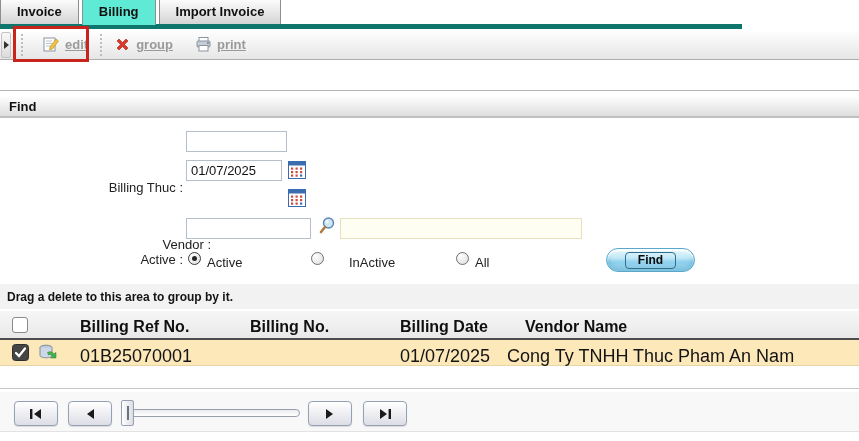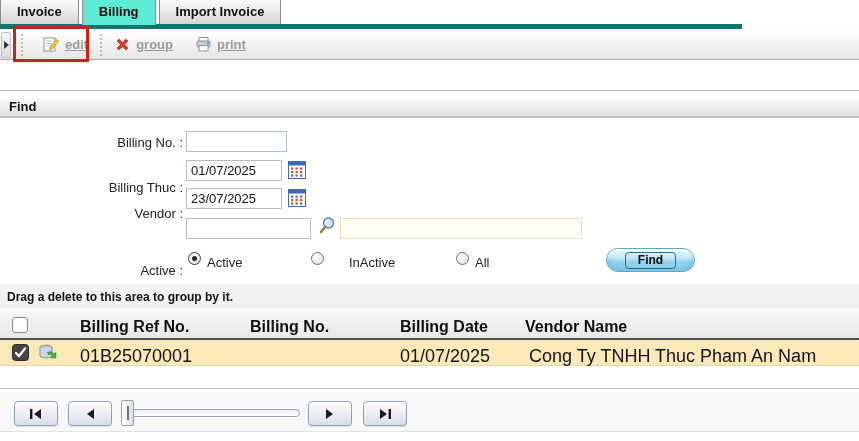--- a/index.html
+++ b/index.html
@@ -100,21 +100,20 @@
       <span class="lbl">print</span>
     </div>
   </div>
   <div class="red-box"></div>
 
   <div class="find-topline"></div>
   <div class="find-header">
     <span>Find</span>
   </div>
 
-  <span class="flabel" style="top:135px;">Billing No. :</span>
   <input class="tin" style="left: 186px; top: 131px; width: 101px;" value="">
 
   <span class="flabel" style="top:180px;">Billing Thuc :</span>
   <input class="tin" style="left: 186px; top: 160px; width: 96px;" value="01/07/2025">
   <button class="icon-btn" style="left:288px; top:161px;">
     <svg width="18" height="18" viewBox="0 0 18 18">
       <rect x="0.5" y="0.5" width="17" height="17" fill="#fff" stroke="#3c6cb0"></rect>
       <rect x="0.5" y="0.5" width="17" height="4" fill="#3c6cb0"></rect>
       <g fill="#c94a3f">
         <rect x="3" y="6.5" width="2.2" height="2.2"></rect>
@@ -122,51 +121,50 @@
           <rect x="12" y="6.5" width="2.2" height="2.2"></rect>
         <rect x="3" y="10" width="2.2" height="2.2"></rect>
           <rect x="7.5" y="10" width="2.2" height="2.2"></rect>
           <rect x="12" y="10" width="2.2" height="2.2"></rect>
         <rect x="3" y="13.5" width="2.2" height="2.2"></rect>
           <rect x="7.5" y="13.5" width="2.2" height="2.2"></rect>
       </g>
       <rect x="12" y="13.5" width="2.2" height="2.2" fill="#3c6cb0"></rect>
     </svg>
   </button>
-  <input class="tin" style="left: 186px; top: 188px; width: 96px;" value="23/07/2025">
   <button class="icon-btn" style="left:288px; top:189px;">
     <svg width="18" height="18" viewBox="0 0 18 18">
       <rect x="0.5" y="0.5" width="17" height="17" fill="#fff" stroke="#3c6cb0"></rect>
       <rect x="0.5" y="0.5" width="17" height="4" fill="#3c6cb0"></rect>
       <g fill="#c94a3f">
         <rect x="3" y="6.5" width="2.2" height="2.2"></rect>
           <rect x="7.5" y="6.5" width="2.2" height="2.2"></rect>
           <rect x="12" y="6.5" width="2.2" height="2.2"></rect>
         <rect x="3" y="10" width="2.2" height="2.2"></rect>
           <rect x="7.5" y="10" width="2.2" height="2.2"></rect>
           <rect x="12" y="10" width="2.2" height="2.2"></rect>
         <rect x="3" y="13.5" width="2.2" height="2.2"></rect>
           <rect x="7.5" y="13.5" width="2.2" height="2.2"></rect>
       </g>
       <rect x="12" y="13.5" width="2.2" height="2.2" fill="#3c6cb0"></rect>
     </svg>
   </button>
 
-  <span class="flabel" style="top:206px;">Vendor :</span>
+  <span class="flabel" style="top:237px;margin-left:28px;">Vendor :</span>
   <input class="tin" style="left: 186px; top: 218px; width: 125px;" value="">
   <button class="icon-btn" style="left:318px; top:216px;">
     <svg width="19" height="19" viewBox="0 0 19 19">
       <circle cx="10.5" cy="7" r="5" fill="#cfe6f5" stroke="#5a87b0" stroke-width="1.4"></circle>
       <circle cx="9" cy="5.5" r="1.7" fill="#eef7fd"></circle>
       <line x1="7" y1="11" x2="3" y2="16" stroke="#b07b3e" stroke-width="2.6" stroke-linecap="round"></line>
     </svg>
   </button>
   <input class="tin cream" style="left: 340px; top: 218px; width: 242px;" value="">
 
-  <span class="flabel" style="top:263px;">Active :</span>
+  <span class="flabel" style="top:252px;">Active :</span>
   <span class="radio selected" style="left:188px; top:252px;"></span>
   <span class="rlabel" style="left:207px; top:255px;">Active</span>
   <span class="radio" style="left:311px; top:252px;"></span>
   <span class="rlabel" style="left:349px; top:255px;text-align:center;">InActive</span>
   <span class="radio" style="left:456px; top:252px;"></span>
   <span class="rlabel" style="left:475px; top:255px;">All</span>
 
   <div class="find-btn">
     <span class="inner">Find</span>
   </div>
@@ -193,21 +191,21 @@
     <span class="icon-btn" style="left:38px; top:3px; position:absolute;">
       <svg width="19" height="19" viewBox="0 0 19 19">
         <ellipse cx="8" cy="4.5" rx="6" ry="2.3" fill="#b9c6d8" stroke="#7e8da0"></ellipse>
         <path d="M2 4.5 V12.5 C2 13.8 4.7 14.8 8 14.8 C11.3 14.8 14 13.8 14 12.5 V4.5" fill="#cdd8e6" stroke="#7e8da0"></path>
         <path d="M9.5 9.5 a4.6 4.6 0 0 1 6.4 1.2 L18 9.5 v5.5 h-5.5 l1.8 -1.8 a2.6 2.6 0 0 0 -3.8 -1.3 z" fill="#46b14a" stroke="#2c7f2c" stroke-width="0.5"></path>
       </svg>
     </span>
     <span class="dcell" style="left:80px;">01B25070001</span>
     <span class="dcell" style="left:250px;"></span>
     <span class="dcell" style="left:400px;">01/07/2025</span>
-    <span class="dcell" style="left:529px;">Cong Ty TNHH Thuc Pham An Nam</span>
+    <span class="dcell" style="left:507px;">Cong Ty TNHH Thuc Pham An Nam</span>
   </div>
 
   <div class="grid-bottom"></div>
 
   <div class="pager">
     <div class="pgbtn" style="left:14px;">
       <svg width="14" height="10" viewBox="0 0 14 10">
         <rect x="1" y="0" width="2.4" height="10" fill="#1a1a1a"></rect>
           <path d="M12 0 L5 5 L12 10 Z" fill="#1a1a1a"></path>
       </svg>

